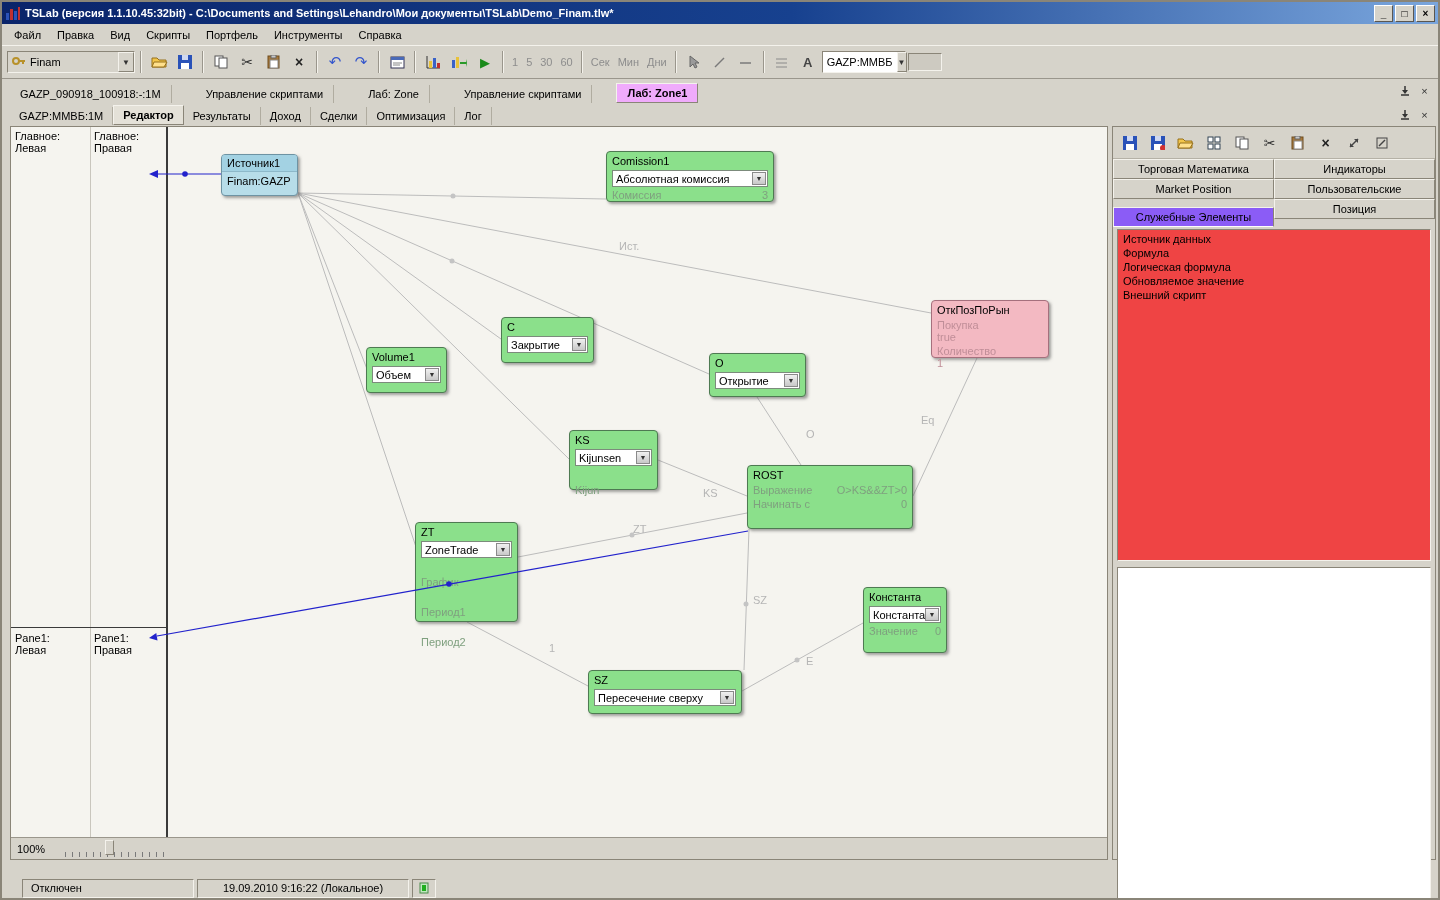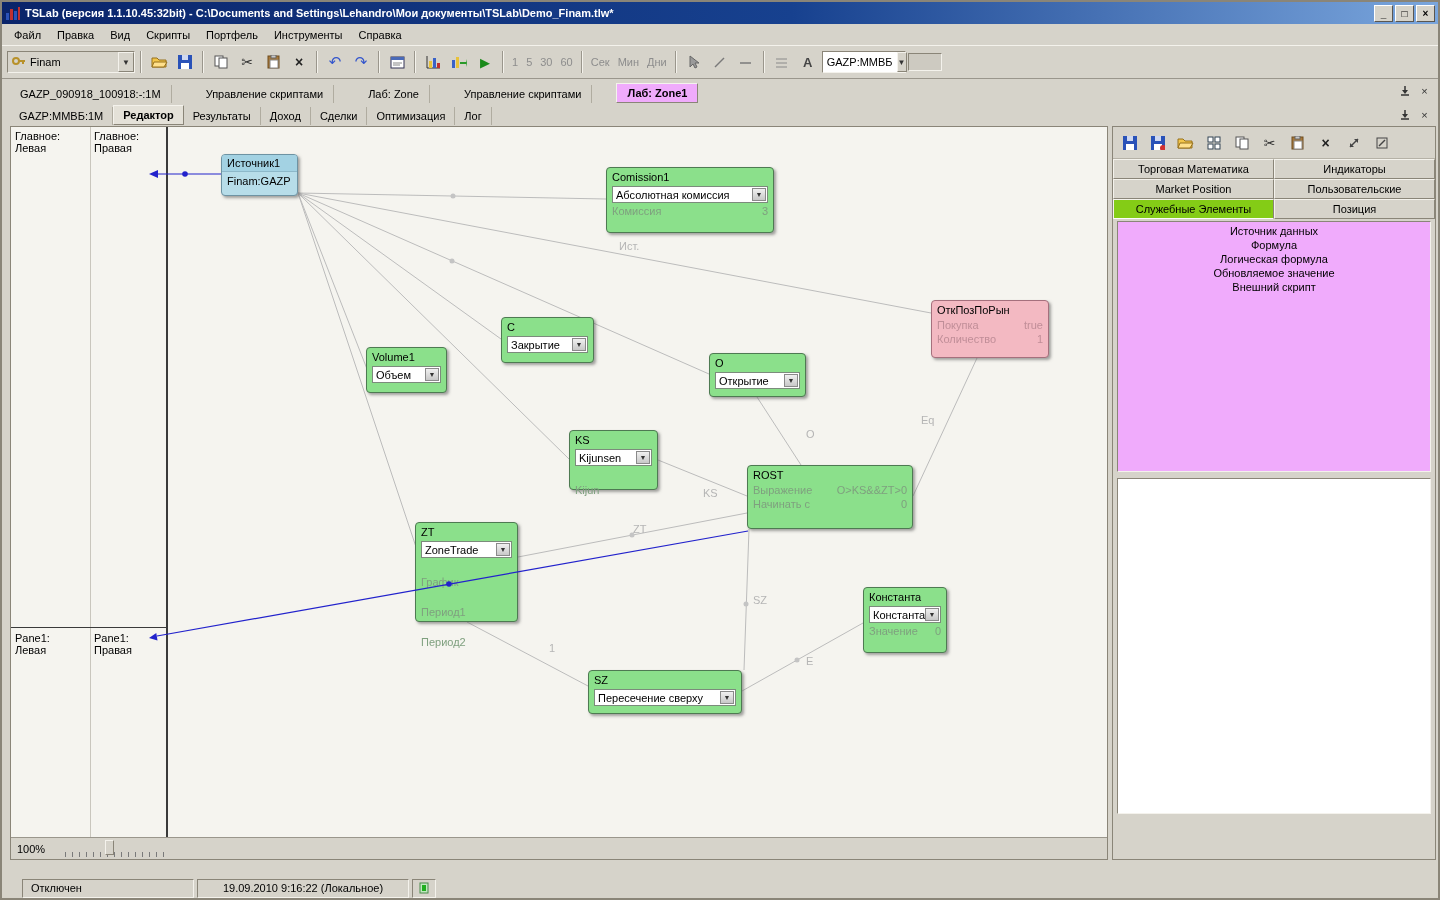--- a/index.html
+++ b/index.html
@@ -64,40 +64,40 @@
   .node.pink { background:#f3b9c2; border-color:#a5707d; }
   .node-head { color:#000; margin:1px 0 3px; }
   .node.blue .node-head { background:#a3d2e3; padding:2px 5px; margin:0; border-bottom:1px solid #8db8c9; border-radius:3px 3px 0 0; }
   .node.blue .node-body { padding:3px 5px; }
   .node-select { background:#fff; border:1px solid #7c8b7c; height:17px; display:flex; align-items:center; padding:0 1px 0 3px; margin-bottom:2px; }
   .node-select .sel-text { flex:1; white-space:nowrap; overflow:hidden; }
   .node-select .dd { width:14px; height:13px; background:linear-gradient(#f0f0f0,#c8c8c8); border:1px solid #8a8a8a;
     display:flex; align-items:center; justify-content:center; font-size:7px; color:#333; flex:0 0 auto; }
   .node-param { display:flex; justify-content:space-between; color:#7fa07f; margin-top:2px; }
   .node-sub { color:#7fa07f; margin-top:18px; }
-  .node.pink .node-param { color:#c08e98; }
+  .node.pink .node-param { color:#c08e98;flex-direction:column; }
 
   
   .zoombar { position:absolute; left:0; bottom:0; width:1096px; height:22px; border-top:1px solid #9a968c;
     background:#d6d3ca; display:flex; align-items:center; padding:0 6px; gap:20px; }
   .zslider { position:relative; width:100px; height:18px; }
   .zslider .ticks { position:absolute; left:0; right:0; bottom:1px; height:5px;
     background:repeating-linear-gradient(to right,#7a7a7a 0 1px,transparent 1px 7px); }
   .zslider .handle { position:absolute; left:40px; top:0; width:9px; height:15px; background:#d6d3ca;
     border:1px solid; border-color:#f4f2ec #8a8578 #8a8578 #f4f2ec; }
 
   
   .right-panel { position:absolute; left:1110px; top:124px; width:324px; height:734px; border:1px solid #8a8578; background:#d6d3ca; }
   .rp-toolbar { display:flex; align-items:center; gap:3px; height:32px; padding:0 4px; border-bottom:1px solid #b5b1a6; }
   .rp-btn { width:25px; height:24px; display:flex; align-items:center; justify-content:center; border:1px solid transparent; }
   .rp-tabs { display:grid; grid-template-columns:1fr 1fr; }
   .rp-tab { height:20px; display:flex; align-items:center; justify-content:center; background:#d6d3ca;
     border:1px solid; border-color:#f4f2ec #8a8578 #8a8578 #f4f2ec; cursor:default; white-space:nowrap; overflow:hidden; }
-  .rp-tab.active { background:#84cc16; border-bottom-color:#fdfdfb; }
-  .rp-list { margin:2px 4px 0 4px; height:251px; background:#f0abfc; border:1px solid; border-color:#8a8578 #f4f2ec #f4f2ec #8a8578; padding:2px 0; overflow:hidden;text-align:center; }
+  .rp-tab.active { background:#8b5cf6; border-bottom-color:#fdfdfb;margin-top:8px; }
+  .rp-list { margin:2px 4px 0 4px; height:332px; background:#ef4444; border:1px solid; border-color:#8a8578 #f4f2ec #f4f2ec #8a8578; padding:2px 0; overflow:hidden; }
   .rp-item { padding:0 5px; height:14px; line-height:14px; cursor:default; }
   .rp-box { margin:6px 4px 0 4px; height:336px; background:#fff; border:1px solid; border-color:#8a8578 #f4f2ec #f4f2ec #8a8578; }
 
   
   .statusbar { position:absolute; left:0; top:874px; right:0; height:24px; display:flex; align-items:center; padding:0 20px; gap:3px; }
   .sb-cell { height:19px; display:flex; align-items:center; padding:0 8px;
     border:1px solid; border-color:#8a8578 #f4f2ec #f4f2ec #8a8578; }
   .sb-tabs { display:flex; align-items:center; gap:2px; margin-left:40px; }
   .sb-tab { height:19px; display:flex; align-items:center; padding:0 12px; background:#d6d3ca;
     border:1px solid; border-color:#f4f2ec #8a8578 #8a8578 #f4f2ec; cursor:default; }
@@ -351,21 +351,21 @@
       <span class="edge-label" style="left:910px;top:287px;">Eq</span>
       <span class="edge-label" style="left:742px;top:467px;">SZ</span>
       <span class="edge-label" style="left:795px;top:528px;">E</span>
       <span class="edge-label" style="left:538px;top:515px;">1</span>
 
       <div class="node blue" style="left:210px;top:27px;width:77px;height:42px;">
         <div class="node-head">Источник1</div>
         <div class="node-body">Finam:GAZP</div>
       </div>
 
-      <div class="node green" style="left:595px;top:40px;width:168px;height:66px;">
+      <div class="node green" style="left:595px;top:24px;width:168px;height:51px;">
         <div class="node-head">Comission1</div>
         <div class="node-select">
           <span class="sel-text">Абсолютная комиссия</span>
           <span class="dd">▼</span>
         </div>
         <div class="node-param">
           <span>Комиссия</span>
             <span>3</span>
         </div>
       </div>

